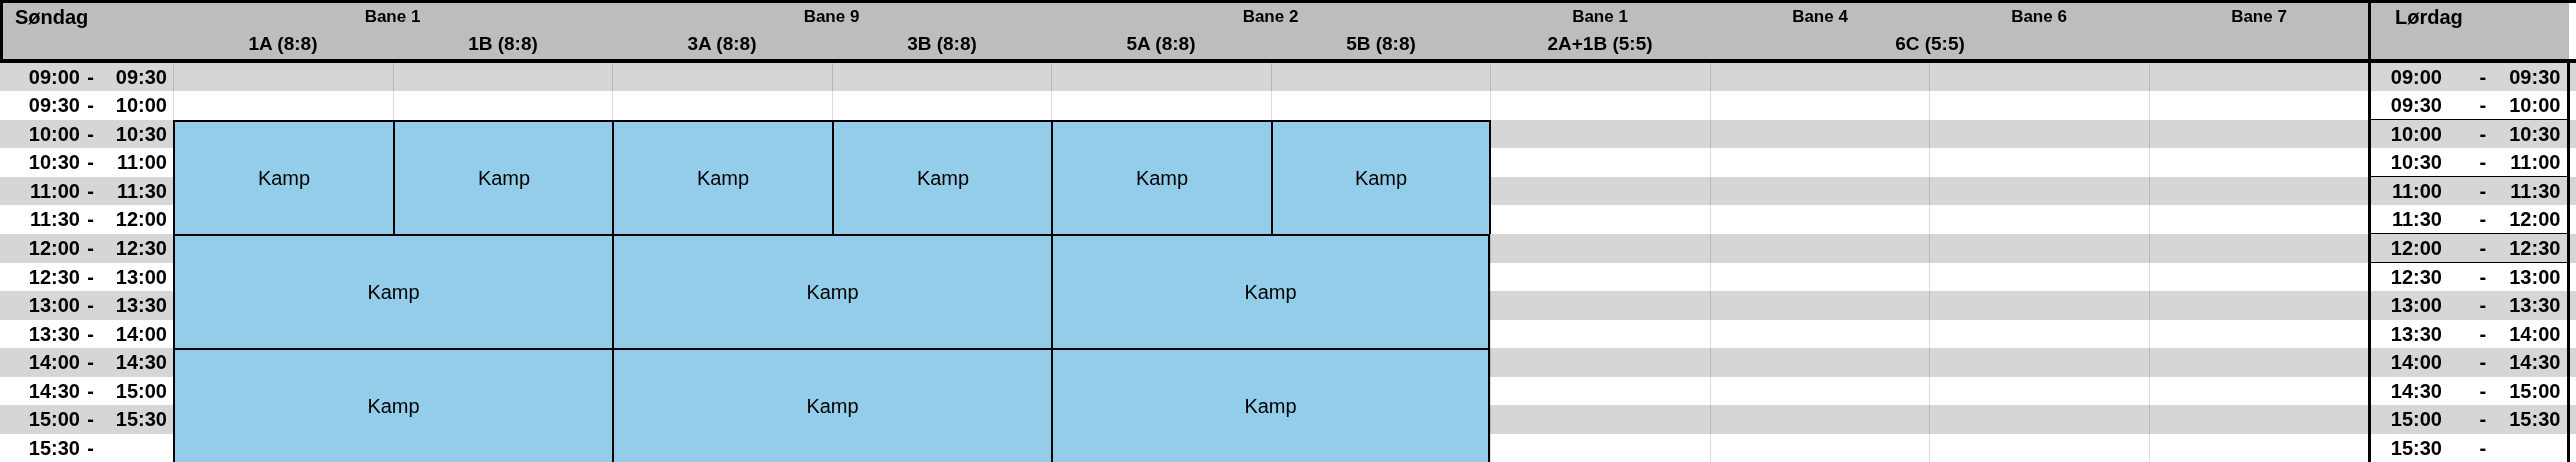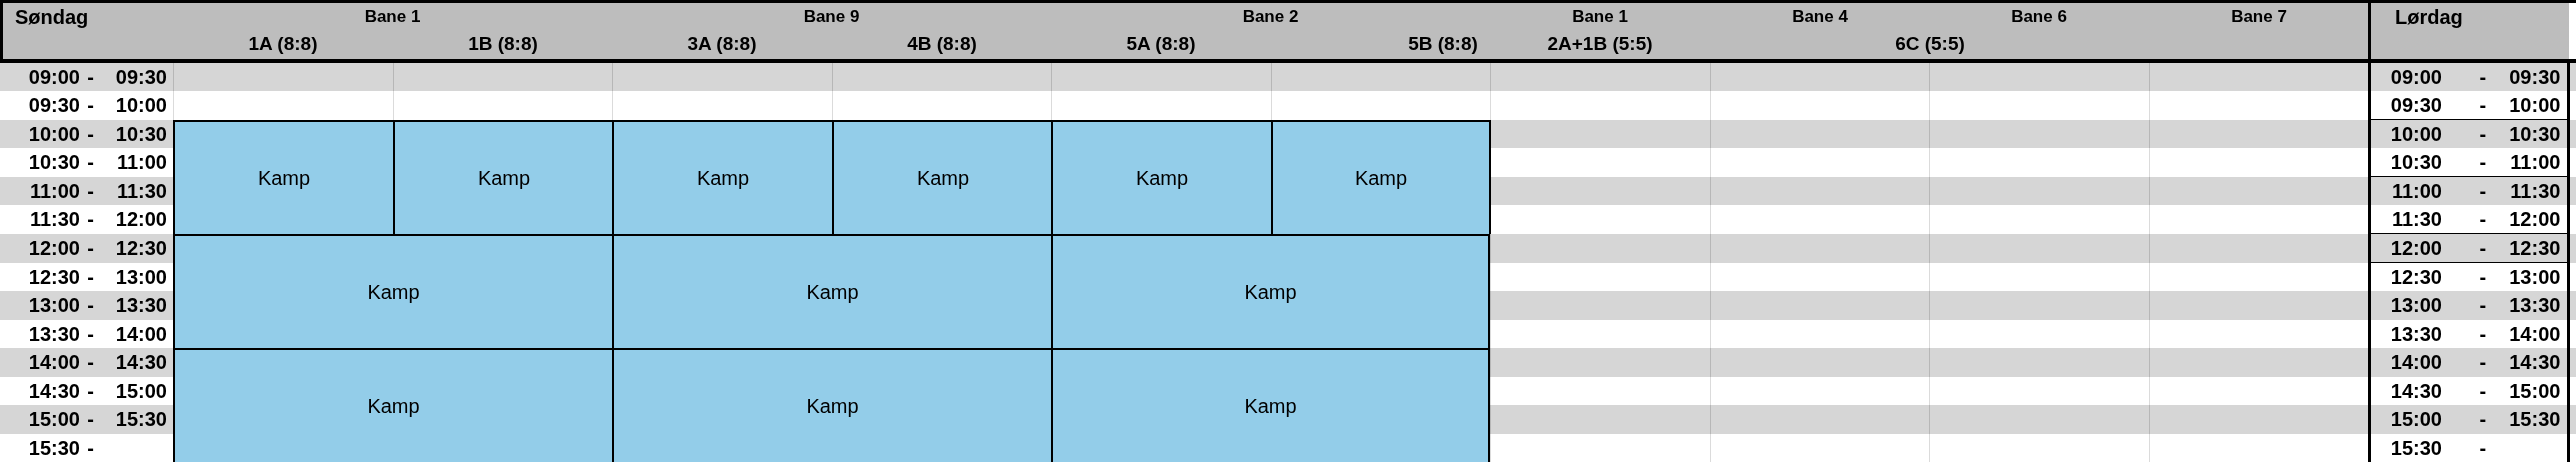--- a/index.html
+++ b/index.html
@@ -54,23 +54,23 @@
         <div class="group-label" style="left: 1051px; width: 439px;">Bane 2</div>
         <div class="group-label" style="left: 1490px; width: 220px;">Bane 1</div>
         <div class="group-label" style="left: 1710px; width: 220px;">Bane 4</div>
         <div class="group-label" style="left: 1929px; width: 220px;">Bane 6</div>
         <div class="group-label" style="left: 2149px; width: 220px;">Bane 7</div>
       </div>
     <div id="sub-headers">
         <div class="sub-label" style="left: 173px; width: 220px;">1A (8:8)</div>
         <div class="sub-label" style="left: 393px; width: 220px;">1B (8:8)</div>
         <div class="sub-label" style="left: 612px; width: 220px;">3A (8:8)</div>
-        <div class="sub-label" style="left: 832px; width: 220px;">4B (8:8)</div>
+        <div class="sub-label" style="left: 832px; width: 220px;">3B (8:8)</div>
         <div class="sub-label" style="left: 1051px; width: 220px;">5A (8:8)</div>
-        <div class="sub-label" style="left: 1333px; width: 220px;">5B (8:8)</div>
+        <div class="sub-label" style="left: 1271px; width: 220px;">5B (8:8)</div>
         <div class="sub-label" style="left: 1490px; width: 220px;">2A+1B (5:5)</div>
         <div class="sub-label" style="left: 1820px; width: 220px;">6C (5:5)</div>
       </div>
   </div>
 
   <div class="abs" style="left:2569px;top:0;width:6.6px;height:59px;background:#fff;"></div>
 
   <div id="rows">
       <div class="time-row row-stripe" style="top: 63px; height: 28.6px;">
         <div class="time-cell-left">

